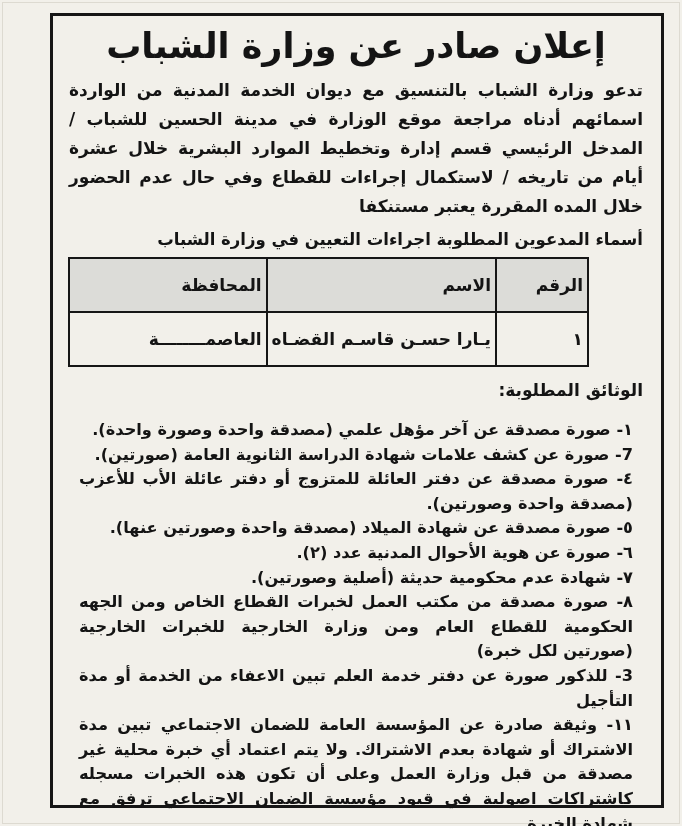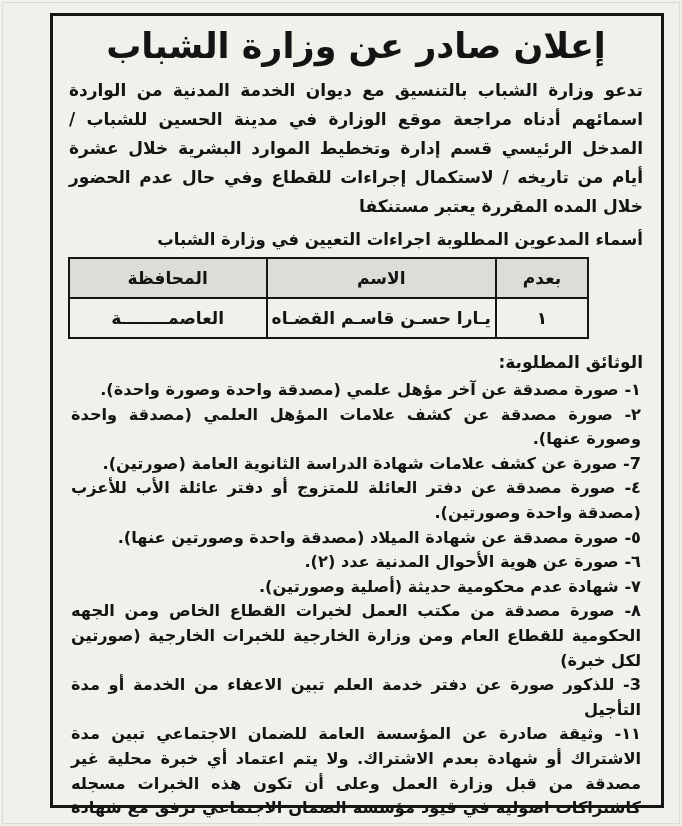--- a/index.html
+++ b/index.html
@@ -53,44 +53,44 @@
     margin: 9px 2px 0 0;
   }
   table.doc-table {
     border-collapse: collapse;
     margin: 8px 56px 0 auto;
     table-layout: fixed;
     direction: rtl;
   }
   table.doc-table th, table.doc-table td {
     border: 2px solid #161616;
-    text-align: center;
+    text-align: right;
     font-size: 17px;
     font-weight: bold;
     height: 28px;
-    padding: 5px 4px;
+    padding: 12px 4px;
     white-space: nowrap;
     overflow: hidden;
   }
   table.doc-table th { background: #dcdcd8; }
   table.doc-table td { background: #f2f0ea; }
   .col-num  { width: 92px; }
   .col-name { width: 198px; }
   .col-gov  { width: 198px; }
   .docs-heading {
     font-size: 17px;
     font-weight: bold;
-    margin: 13px 2px 6px 0;
+    margin: 13px 2px 18px 0;
   }
   .doc-item {
     font-size: 16.2px;
     font-weight: bold;
     line-height: 24.6px;
     text-align: justify;
-    margin: 0 4px;
+    margin: 0 12px;
   }
 </style>
 </head>
 <body>
 
 <div class="scan-edge"></div>
 
 <div class="frame">
 
   <div class="doc-title">إعلان صادر عن وزارة الشباب</div>
@@ -100,38 +100,37 @@
   <div class="invitees-heading">أسماء المدعوين المطلوبة اجراءات التعيين في وزارة الشباب</div>
 
   <table class="doc-table">
     <colgroup>
       <col class="col-num">
       <col class="col-name">
       <col class="col-gov">
     </colgroup>
     <thead>
       <tr>
-        <th>بعدم</th>
+        <th>الرقم</th>
         <th>الاسم</th>
         <th>المحافظة</th>
       </tr>
     </thead>
     <tbody>
       <tr>
         <td>١</td>
         <td>يـارا حسـن قاسـم القضـاه</td>
         <td>العاصمــــــــة</td>
       </tr>
     </tbody>
   </table>
 
   <div class="docs-heading">الوثائق المطلوبة:</div>
 
   <div class="doc-item">١- صورة مصدقة عن آخر مؤهل علمي (مصدقة واحدة وصورة واحدة).</div>
-  <div class="doc-item">٢- صورة مصدقة عن كشف علامات المؤهل العلمي (مصدقة واحدة وصورة عنها).</div>
   <div class="doc-item">7- صورة عن كشف علامات شهادة الدراسة الثانوية العامة (صورتين).</div>
   <div class="doc-item">٤- صورة مصدقة عن دفتر العائلة للمتزوج أو دفتر عائلة الأب للأعزب (مصدقة واحدة وصورتين).</div>
   <div class="doc-item">٥- صورة مصدقة عن شهادة الميلاد (مصدقة واحدة وصورتين عنها).</div>
   <div class="doc-item">٦- صورة عن هوية الأحوال المدنية عدد (٢).</div>
   <div class="doc-item">٧- شهادة عدم محكومية حديثة (أصلية وصورتين).</div>
   <div class="doc-item">٨- صورة مصدقة من مكتب العمل لخبرات القطاع الخاص ومن الجهه الحكومية للقطاع العام ومن وزارة الخارجية للخبرات الخارجية (صورتين لكل خبرة)</div>
   <div class="doc-item">3- للذكور صورة عن دفتر خدمة العلم تبين الاعفاء من الخدمة أو مدة التأجيل</div>
   <div class="doc-item">١١- وثيقة صادرة عن المؤسسة العامة للضمان الاجتماعي تبين مدة الاشتراك أو شهادة بعدم الاشتراك. ولا يتم اعتماد أي خبرة محلية غير مصدقة من قبل وزارة العمل وعلى أن تكون هذه الخبرات مسجله كاشتراكات اصولية في قيود مؤسسة الضمان الاجتماعي ترفق مع شهادة الخبرة.</div>
 
 </div>

